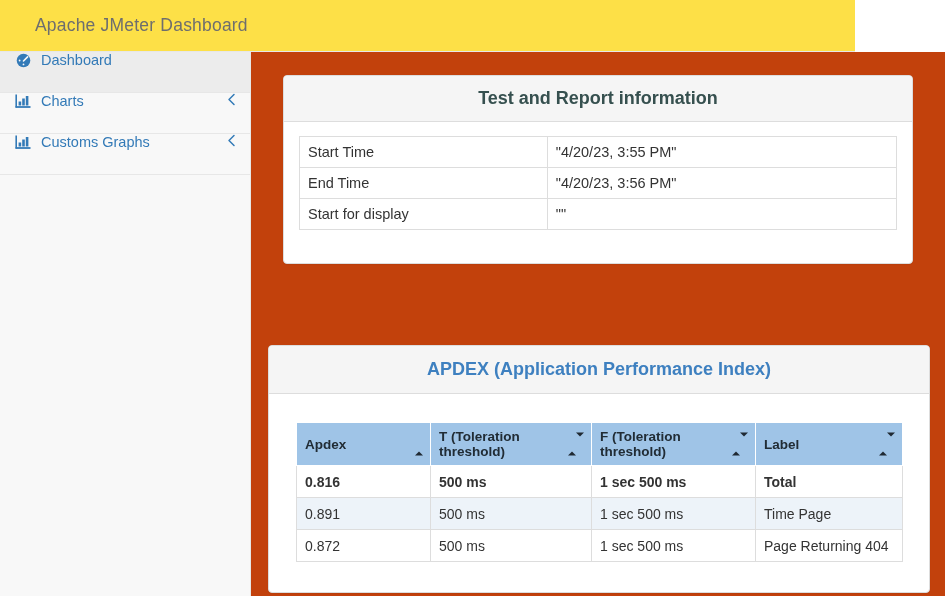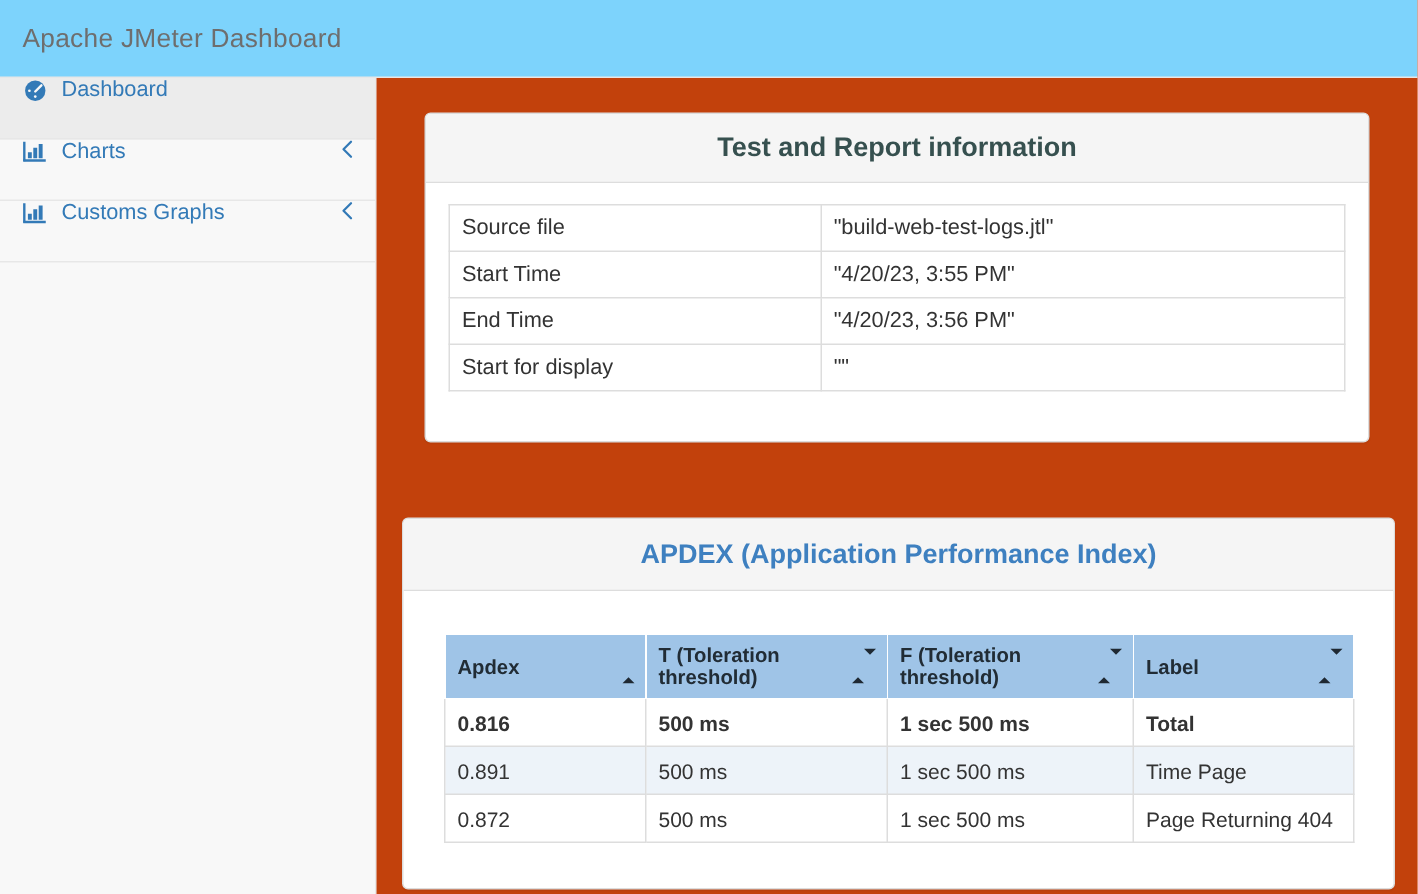--- a/index.html
+++ b/index.html
@@ -4,23 +4,23 @@
 <style>
   * { margin:0; padding:0; box-sizing:border-box; }
   html,body { width:945px; height:596px; overflow:hidden; }
   body {
     font-family: "Liberation Sans", "DejaVu Sans", sans-serif;
     background:#ffffff; color:#333; position:relative;
   }
 
   
   .navbar {
-    position:absolute; top:0; left:0; width:945px; height:52px;
-    background:#7dd3fc; border-bottom:1px solid #e7e7e7;
-    display:flex; align-items:center;
+    position:absolute; top:0; left:0; width:855px; height:52px;
+    background:#fde047; border-bottom:1px solid #e7e7e7;
+    display:flex; align-items:center;padding-left:20px;
   }
   .navbar-brand {
     padding-left:15px; font-size:17.5px; color:#6e6e6e; letter-spacing:.2px;
   }
 
   
   .sidebar {
     position:absolute; top:52px; left:0; width:251px; height:544px;
     background:#f8f8f8; border-right:1px solid #e7e7e7;
   }
@@ -138,24 +138,20 @@
 <div class="main">
 
   <div class="panel panel-test-info">
     <div class="panel-heading">
       <div class="panel-title">Test and Report information</div>
     </div>
     <div class="panel-body">
       <table class="info-table">
         <tbody>
           <tr>
-            <td class="lbl">Source file</td>
-            <td>"build-web-test-logs.jtl"</td>
-          </tr>
-          <tr>
             <td class="lbl">Start Time</td>
             <td>"4/20/23, 3:55 PM"</td>
           </tr>
           <tr>
             <td class="lbl">End Time</td>
             <td>"4/20/23, 3:56 PM"</td>
           </tr>
           <tr>
             <td class="lbl">Start for display</td>
             <td>""</td>

